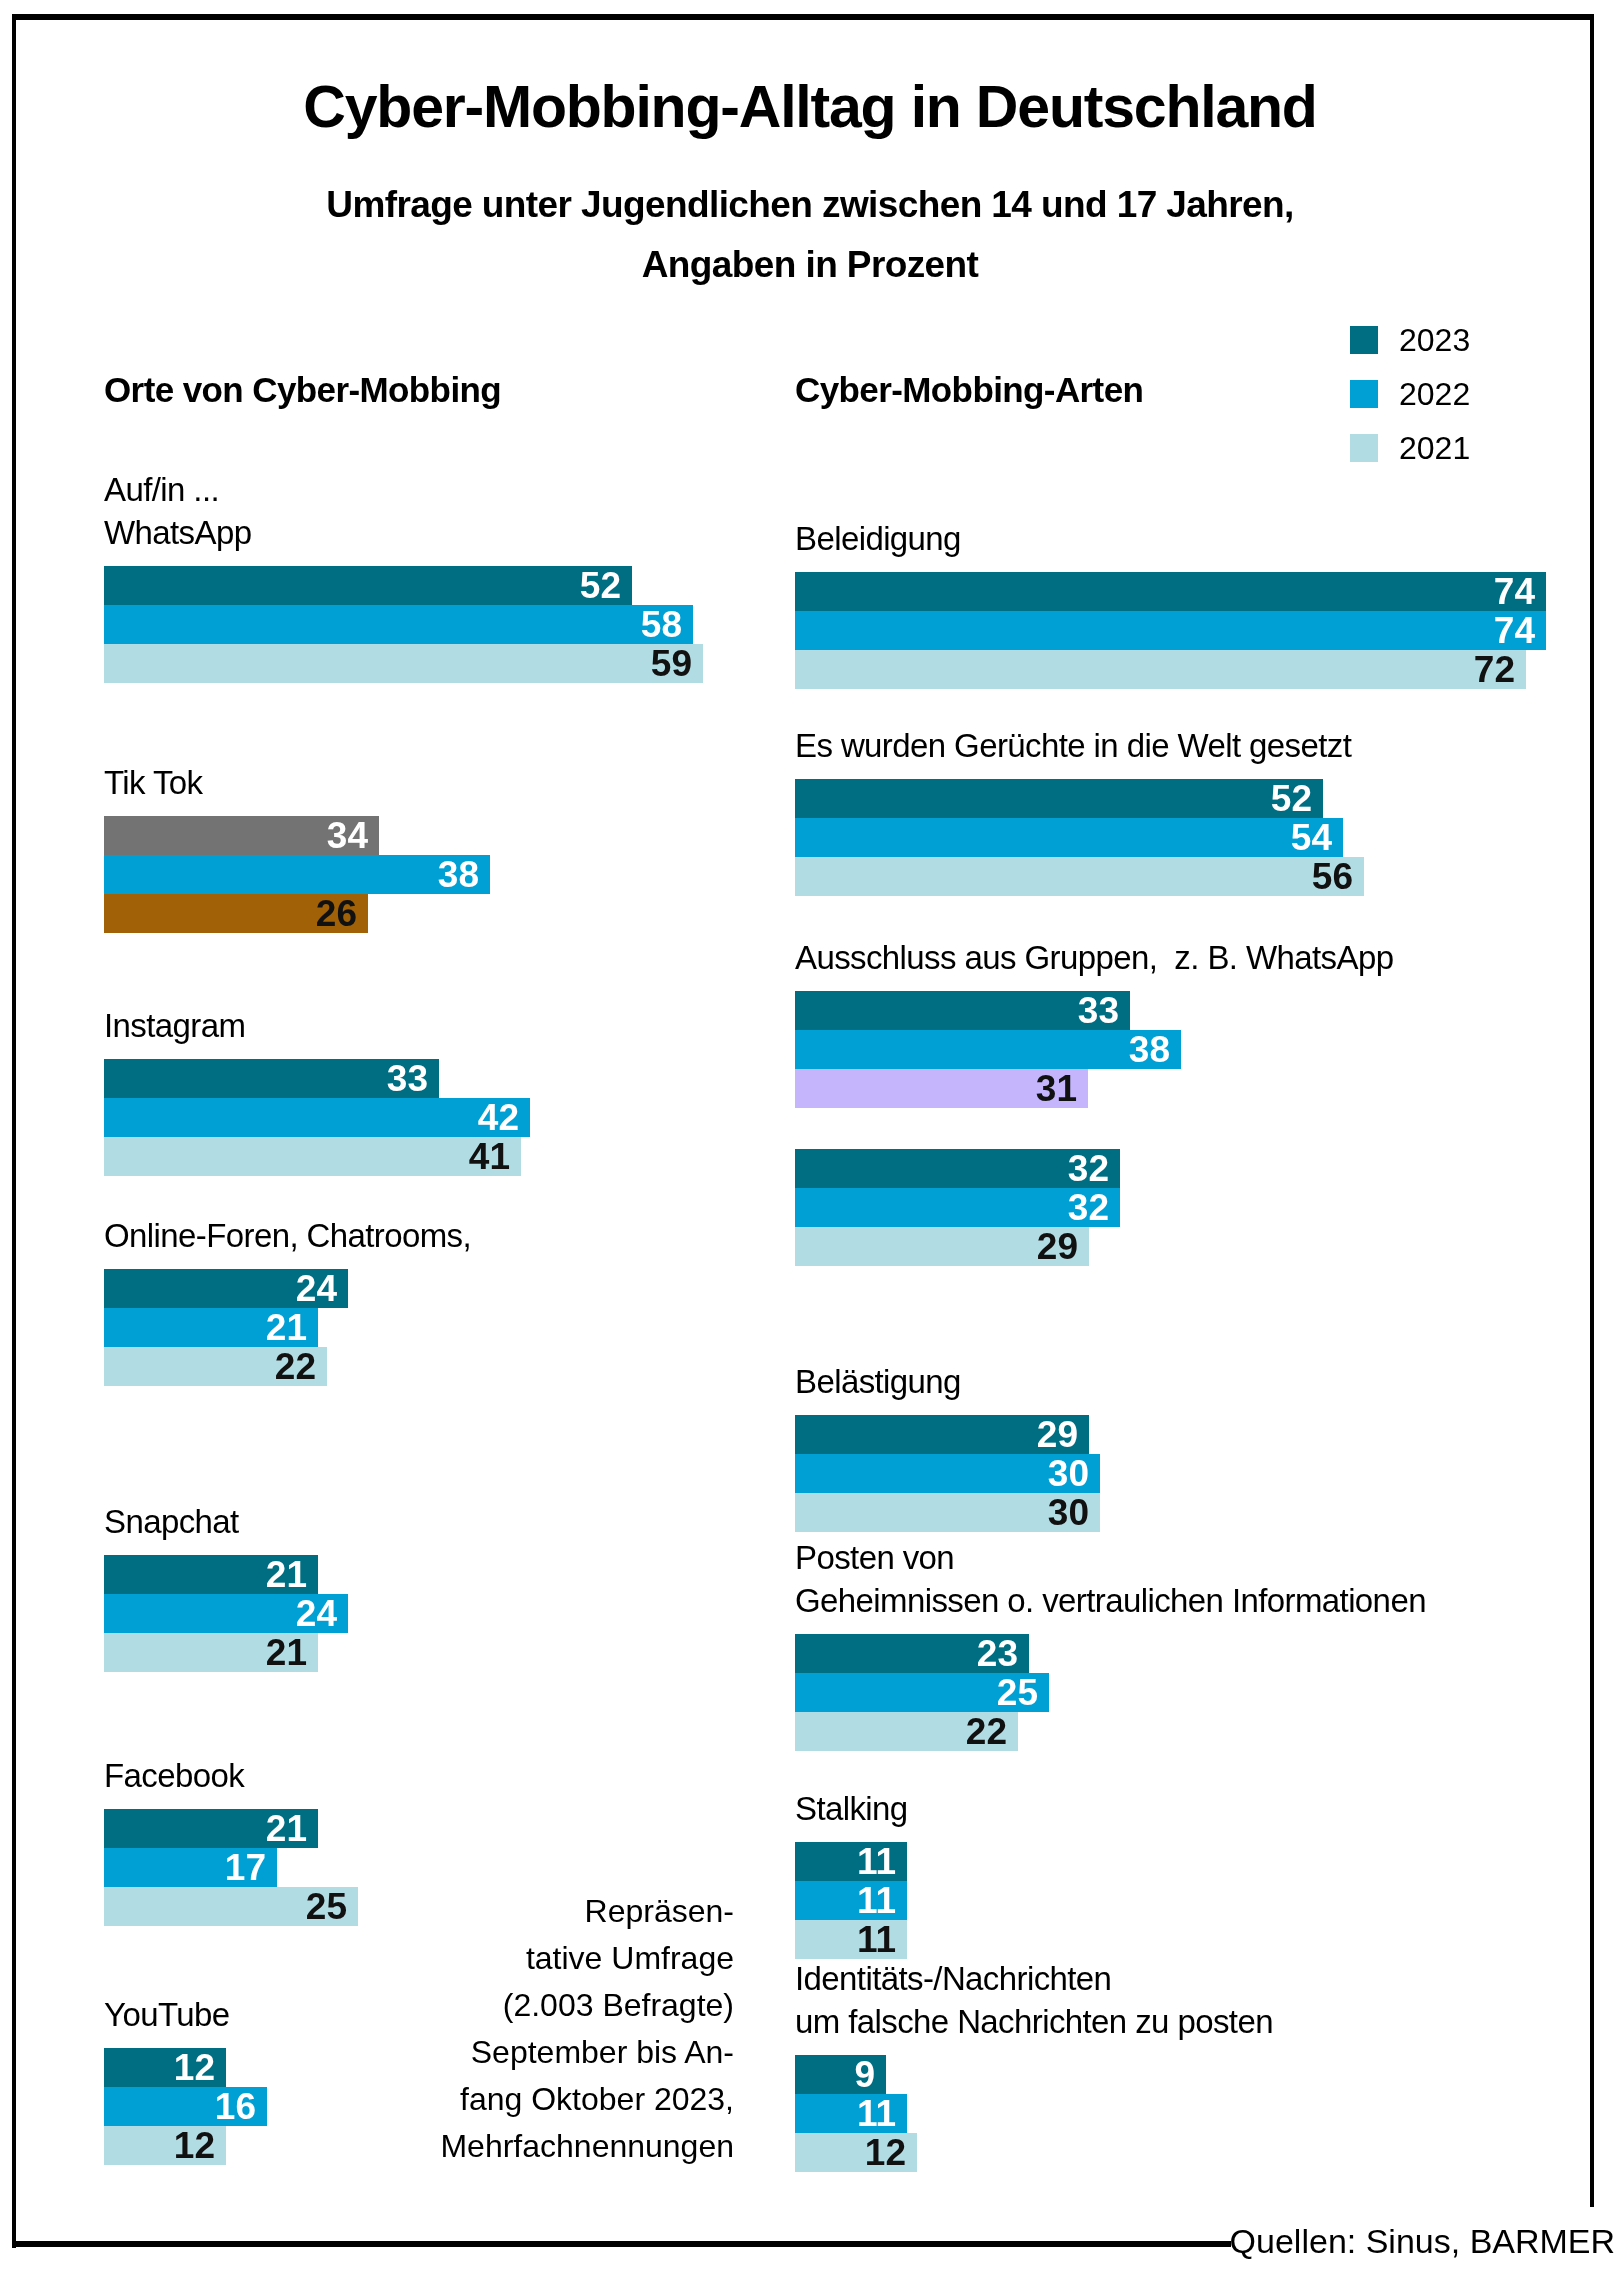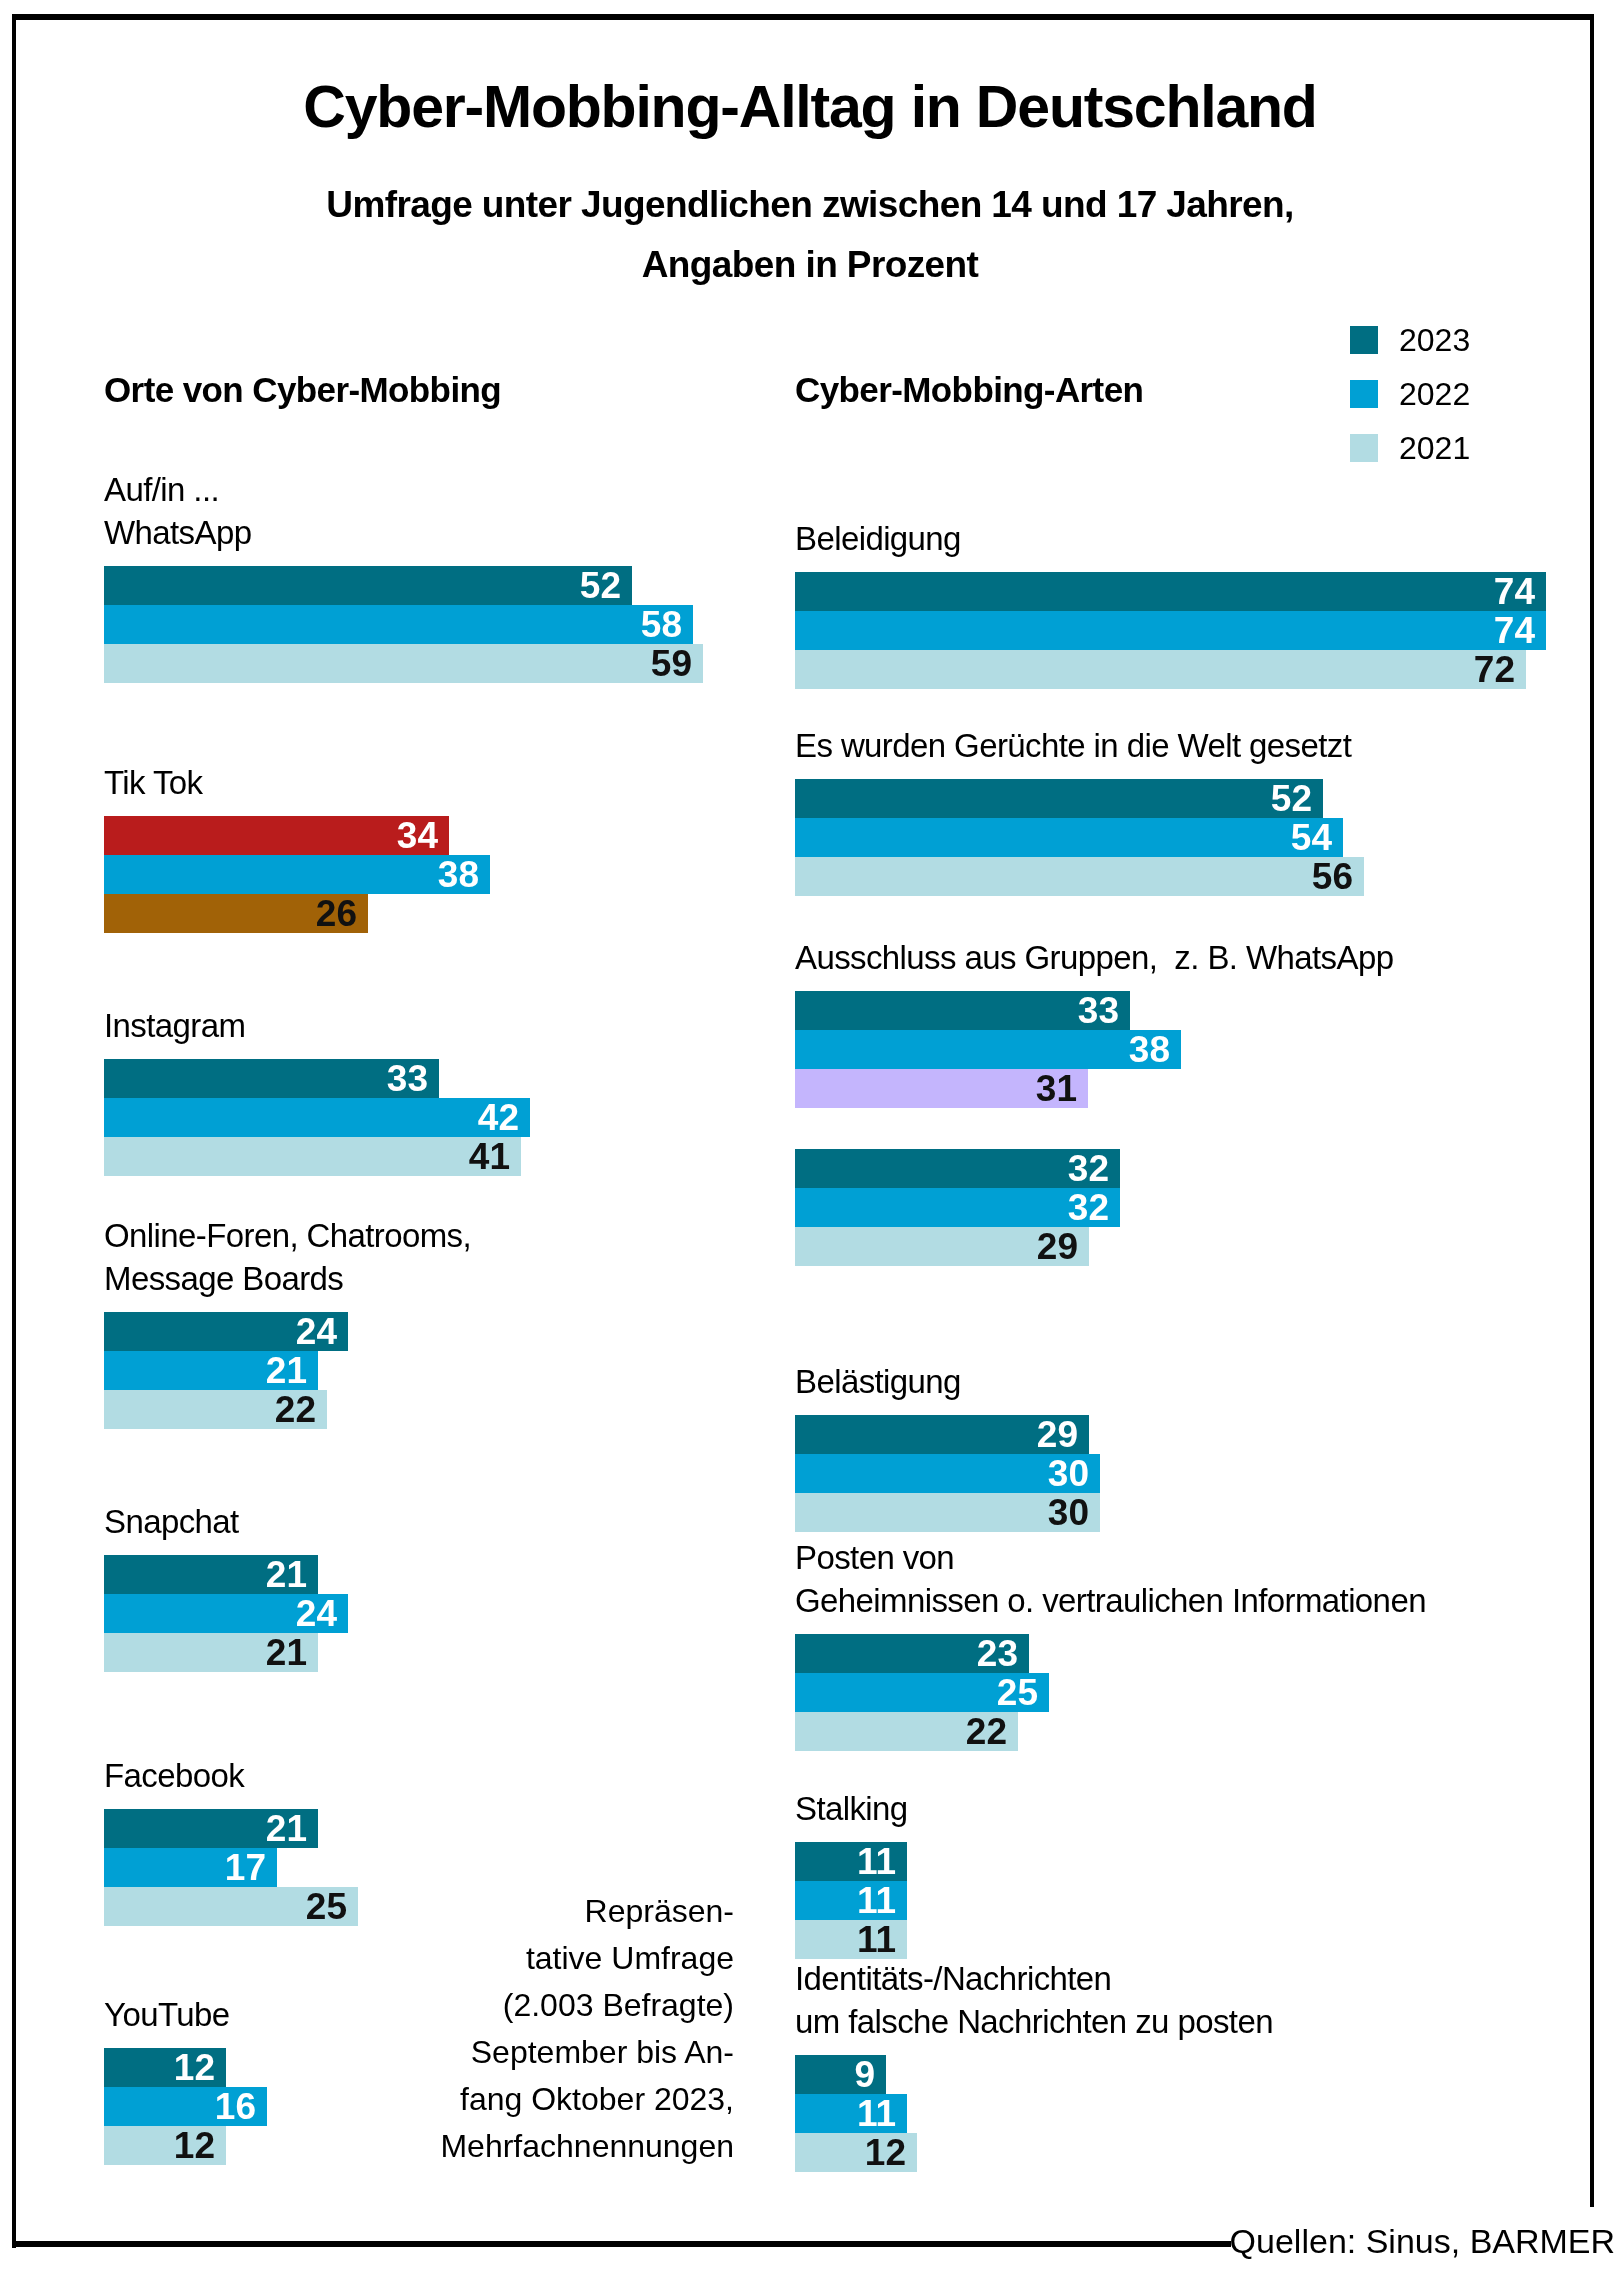--- a/index.html
+++ b/index.html
@@ -89,32 +89,32 @@
 
   <div id="groups">
       <div class="group" style="left: 104px; top: 468px;">
         <div class="glabel"><div>Auf/in ...</div><div>WhatsApp</div></div>
         <div class="bar" style="width: 528px; background: rgb(0, 110, 130); color: rgb(255, 255, 255);">52</div>
         <div class="bar" style="width: 589px; background: rgb(0, 160, 212); color: rgb(255, 255, 255);">58</div>
         <div class="bar" style="width: 599px; background: rgb(178, 220, 227); color: rgb(17, 17, 17);">59</div>
       </div>
       <div class="group" style="left: 104px; top: 761px;">
         <div class="glabel"><div>Tik Tok</div></div>
-        <div class="bar" style="width: 345px; background: #b91c1c; color: rgb(255, 255, 255);">34</div>
+        <div class="bar" style="width: 275px; background: #737373; color: rgb(255, 255, 255);">34</div>
         <div class="bar" style="width: 386px; background: rgb(0, 160, 212); color: rgb(255, 255, 255);">38</div>
         <div class="bar" style="width: 264px; background: #a16207; color: rgb(17, 17, 17);">26</div>
       </div>
       <div class="group" style="left: 104px; top: 1004px;">
         <div class="glabel"><div>Instagram</div></div>
         <div class="bar" style="width: 335px; background: rgb(0, 110, 130); color: rgb(255, 255, 255);">33</div>
         <div class="bar" style="width: 426px; background: rgb(0, 160, 212); color: rgb(255, 255, 255);">42</div>
         <div class="bar" style="width: 417px; background: rgb(178, 220, 227); color: rgb(17, 17, 17);">41</div>
       </div>
       <div class="group" style="left: 104px; top: 1214px;">
-        <div class="glabel"><div>Online-Foren, Chatrooms,</div><div>Message Boards</div></div>
+        <div class="glabel"><div>Online-Foren, Chatrooms,</div></div>
         <div class="bar" style="width: 244px; background: rgb(0, 110, 130); color: rgb(255, 255, 255);">24</div>
         <div class="bar" style="width: 214px; background: rgb(0, 160, 212); color: rgb(255, 255, 255);">21</div>
         <div class="bar" style="width: 223px; background: rgb(178, 220, 227); color: rgb(17, 17, 17);">22</div>
       </div>
       <div class="group" style="left: 104px; top: 1500px;">
         <div class="glabel"><div>Snapchat</div></div>
         <div class="bar" style="width: 214px; background: rgb(0, 110, 130); color: rgb(255, 255, 255);">21</div>
         <div class="bar" style="width: 244px; background: rgb(0, 160, 212); color: rgb(255, 255, 255);">24</div>
         <div class="bar" style="width: 214px; background: rgb(178, 220, 227); color: rgb(17, 17, 17);">21</div>
       </div>

